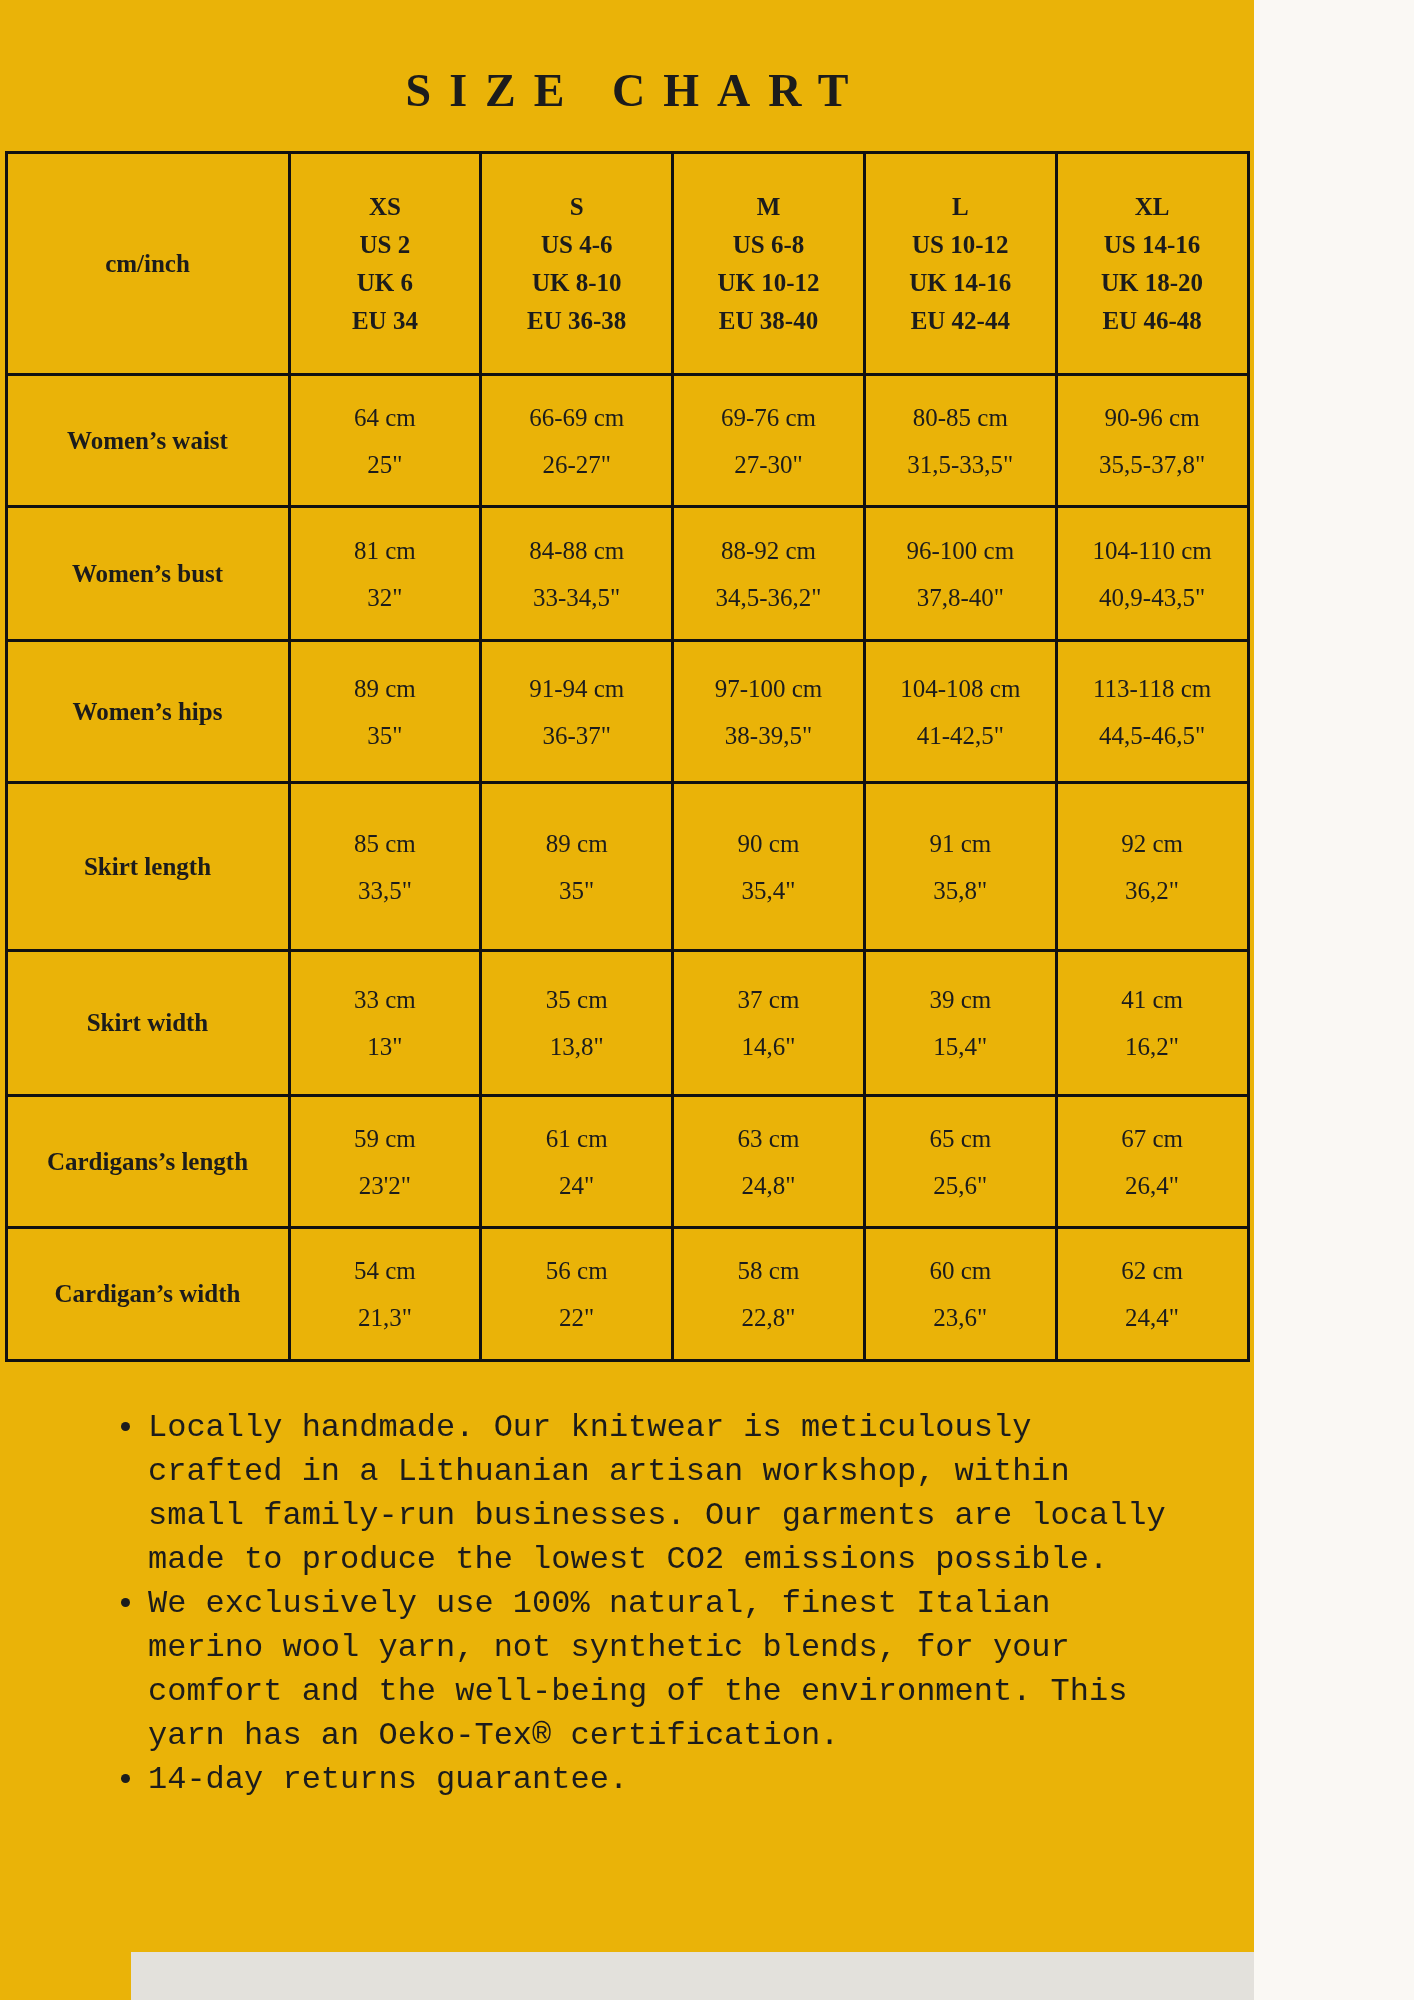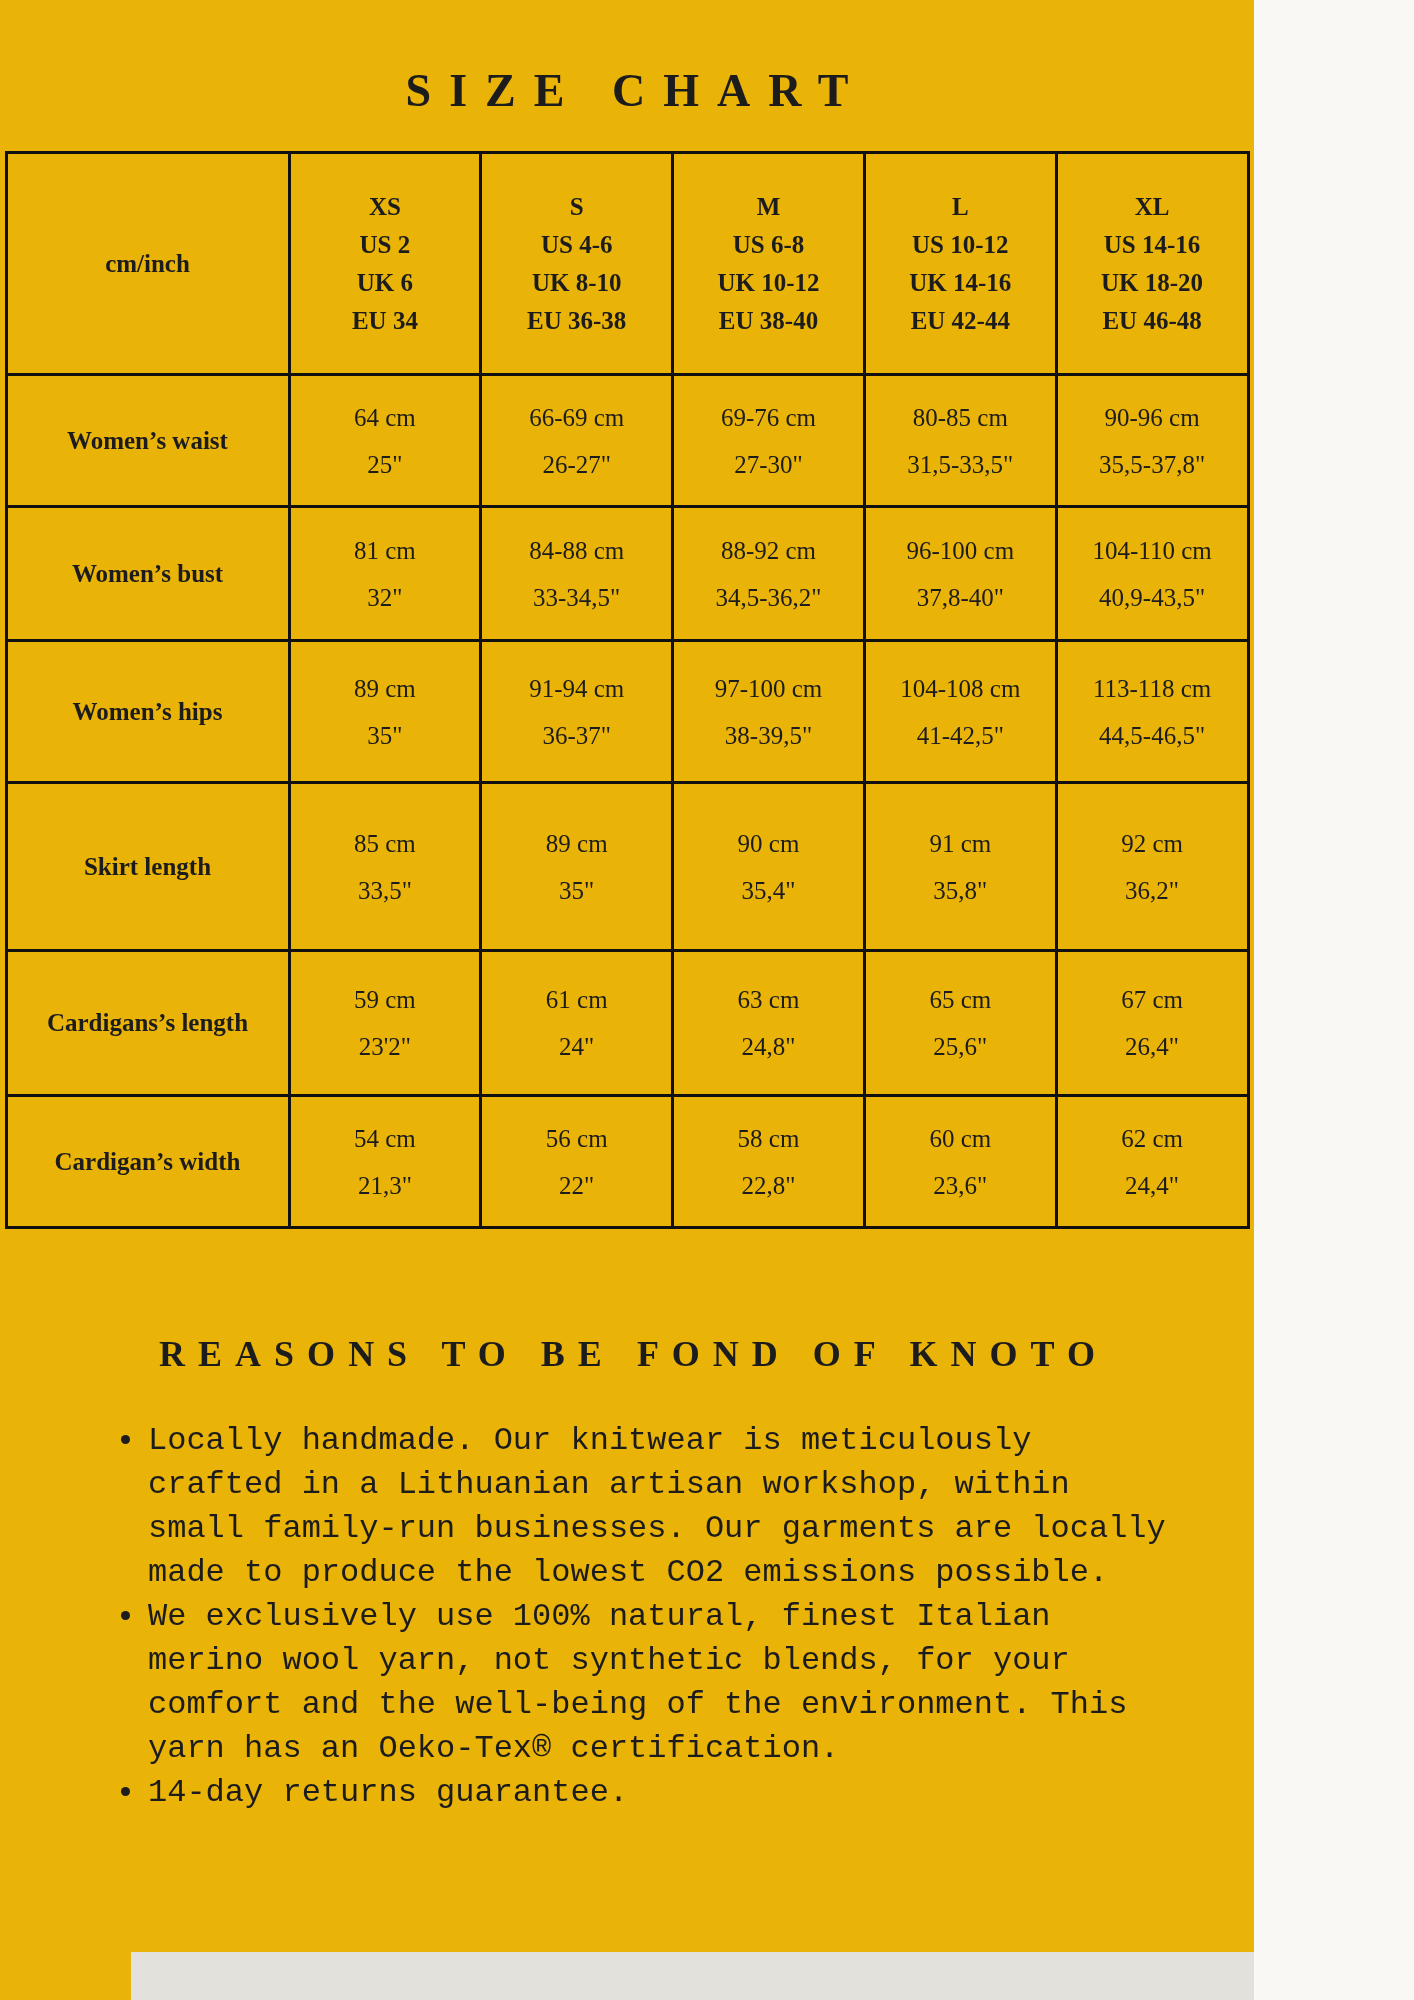--- a/index.html
+++ b/index.html
@@ -222,20 +222,43 @@
       <td class="cell">
         <div>91 cm</div>
         <div>35,8"</div>
       </td>
       <td class="cell">
         <div>92 cm</div>
         <div>36,2"</div>
       </td>
     </tr>
 
+    <tr>
+      <th class="rowlabel">Skirt width</th>
+      <td class="cell">
+        <div>33 cm</div>
+        <div>13"</div>
+      </td>
+      <td class="cell">
+        <div>35 cm</div>
+        <div>13,8"</div>
+      </td>
+      <td class="cell">
+        <div>37 cm</div>
+        <div>14,6"</div>
+      </td>
+      <td class="cell">
+        <div>39 cm</div>
+        <div>15,4"</div>
+      </td>
+      <td class="cell">
+        <div>41 cm</div>
+        <div>16,2"</div>
+      </td>
+    </tr>
 
     <tr>
       <th class="rowlabel">Cardigans’s length</th>
       <td class="cell">
         <div>59 cm</div>
         <div>23'2"</div>
       </td>
       <td class="cell">
         <div>61 cm</div>
         <div>24"</div>
@@ -273,21 +296,20 @@
         <div>23,6"</div>
       </td>
       <td class="cell">
         <div>62 cm</div>
         <div>24,4"</div>
       </td>
     </tr>
   </tbody>
     </table>
 
-  <h3 class="reasons-heading">REASONS TO BE FOND OF KNOTO</h3>
 
   <ul class="reasons-list">
     <li>Locally handmade. Our knitwear is meticulously crafted in a Lithuanian artisan workshop, within small family-run businesses. Our garments are locally made to produce the lowest CO2 emissions possible.</li>
     <li>We exclusively use 100% natural, finest Italian merino wool yarn, not synthetic blends, for your comfort and the well-being of the environment. This yarn has an Oeko-Tex® certification.</li>
     <li>14-day returns guarantee.</li>
   </ul>
 
   <div class="footer-bar"></div>
 
 </div>

